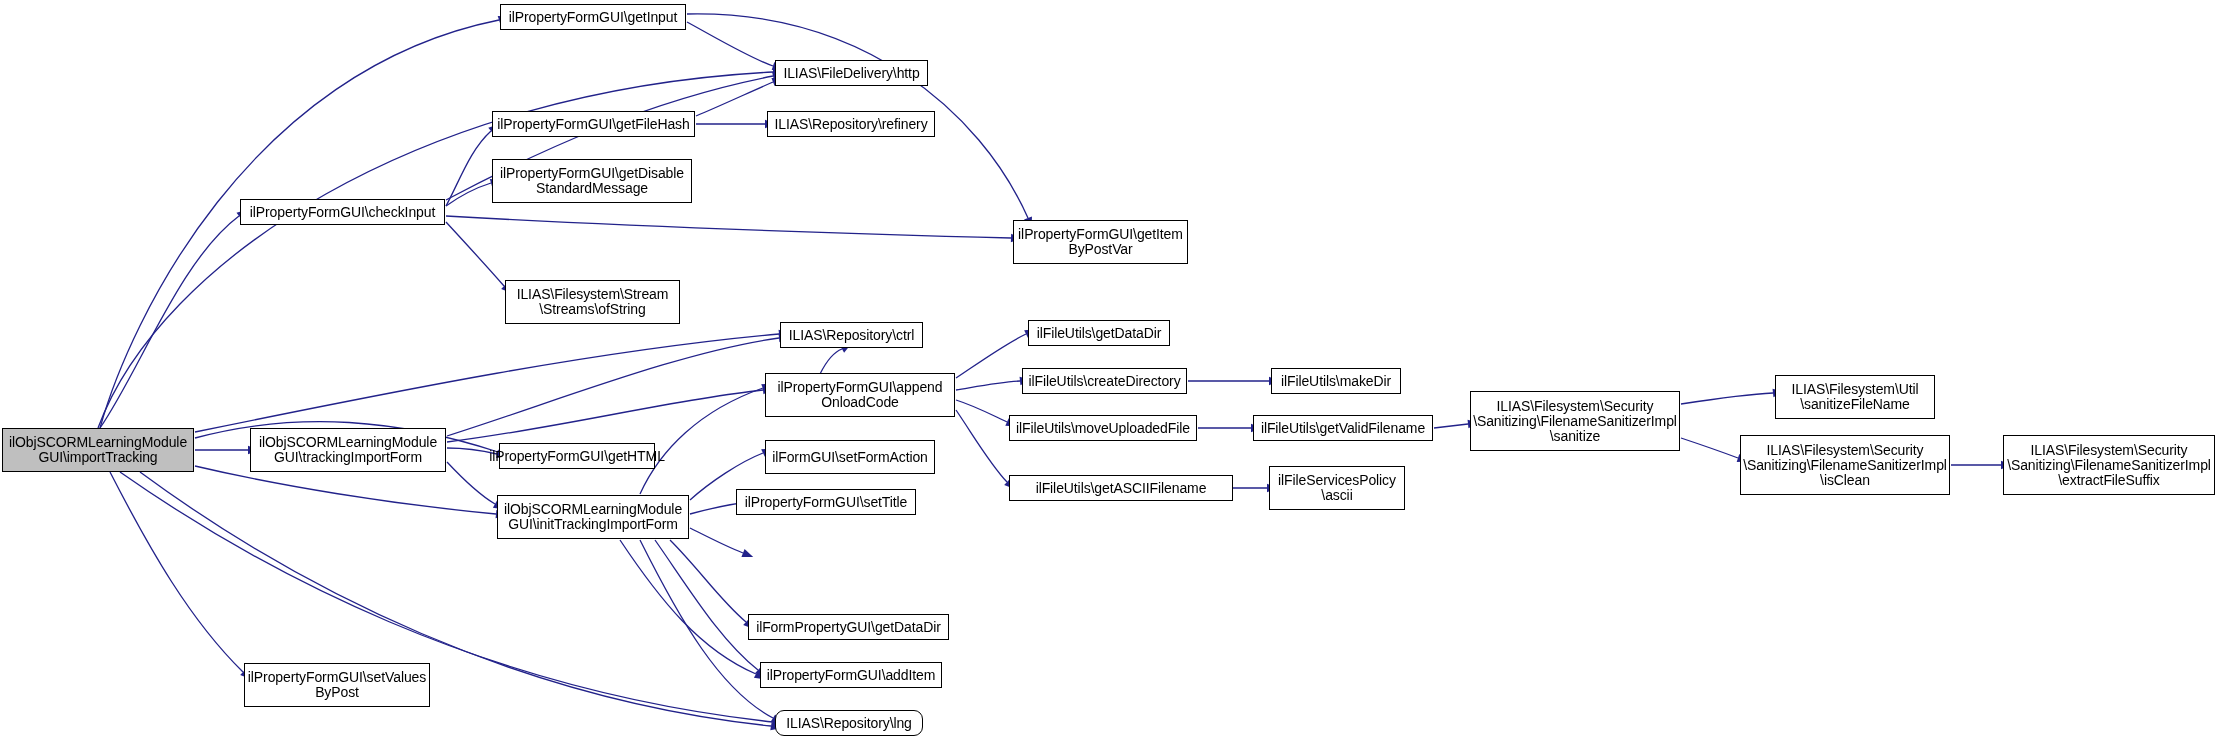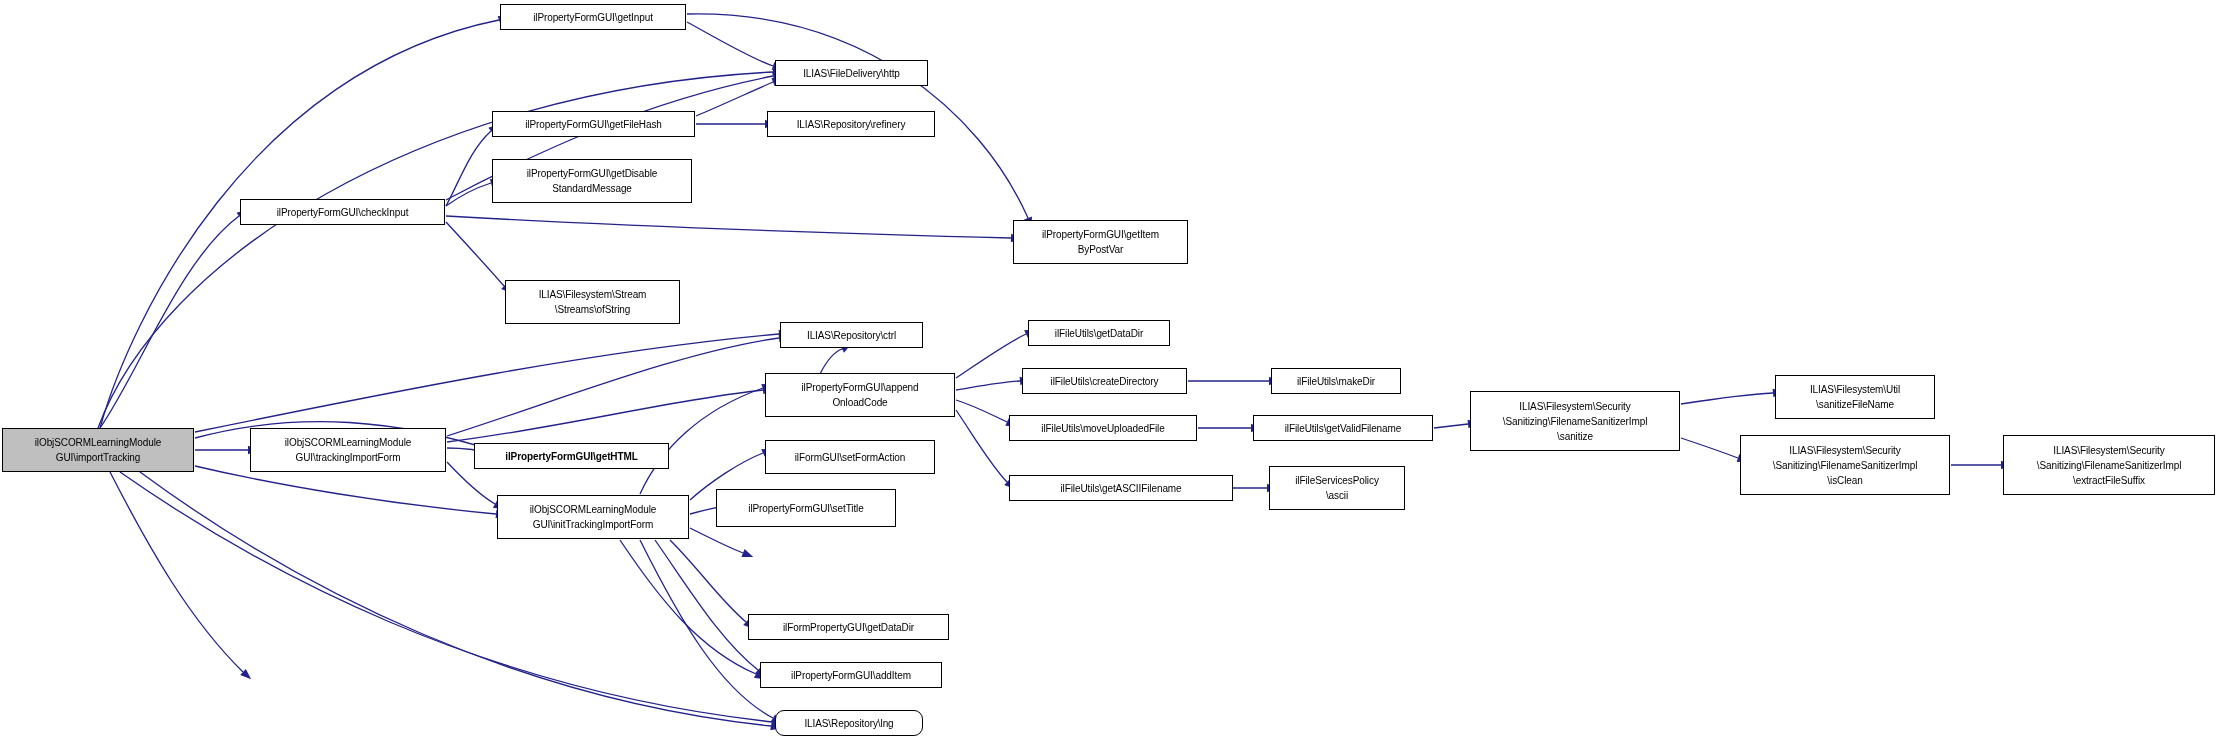--- a/index.html
+++ b/index.html
@@ -10,21 +10,21 @@
   .node{
     position:absolute;
     box-sizing:border-box;
     border:1px solid #000000;
     background:#ffffff;
     color:#000000;
     display:flex;
     align-items:center;
     justify-content:center;
     text-align:center;
-    font-size:10px;
+    font-size:14px;
     line-height:15px;
     letter-spacing:-0.1px;
     white-space:pre-line;
     padding:2px 3px;
     z-index:2;
   }
   .node.root{
     background:#bfbfbf;
     border:1px solid #000000;
   }
@@ -151,21 +151,23 @@
 \sanitizeFileName</div>
     <div class="node" style="left: 1740px; top: 435px; width: 210px; height: 60px;">ILIAS\Filesystem\Security
 \Sanitizing\FilenameSanitizerImpl
 \isClean</div>
     <div class="node" style="left: 2003px; top: 435px; width: 212px; height: 60px;">ILIAS\Filesystem\Security
 \Sanitizing\FilenameSanitizerImpl
 \extractFileSuffix</div>
     <div class="node" style="left: 1009px; top: 475px; width: 224px; height: 26px;">ilFileUtils\getASCIIFilename</div>
     <div class="node" style="left: 1269px; top: 466px; width: 136px; height: 44px;">ilFileServicesPolicy
 \ascii</div>
-    <div class="node" style="left: 474px; top: 443px; width: 195px; height: 26px; font-weight: bold;">ilPropertyFormGUI\getHTML</div>
+    <div class="node" style="left: 499px; top: 443px; width: 156px; height: 26px;">ilPropertyFormGUI\getHTML</div>
     <div class="node" style="left: 765px; top: 440px; width: 170px; height: 34px;">ilFormGUI\setFormAction</div>
     <div class="node" style="left: 497px; top: 495px; width: 192px; height: 44px;">ilObjSCORMLearningModule
 GUI\initTrackingImportForm</div>
-    <div class="node" style="left: 716px; top: 489px; width: 180px; height: 38px;">ilPropertyFormGUI\setTitle</div>
+    <div class="node" style="left: 736px; top: 489px; width: 180px; height: 26px;">ilPropertyFormGUI\setTitle</div>
     <div class="node" style="left: 748px; top: 614px; width: 201px; height: 26px;">ilFormPropertyGUI\getDataDir</div>
     <div class="node" style="left: 760px; top: 662px; width: 182px; height: 26px;">ilPropertyFormGUI\addItem</div>
     <div class="node" style="left: 775px; top: 710px; width: 148px; height: 26px; border-radius: 9px;">ILIAS\Repository\lng</div>
+    <div class="node" style="left: 244px; top: 663px; width: 186px; height: 44px;">ilPropertyFormGUI\setValues
+ByPost</div>
   </div>
 
 </body></html>

